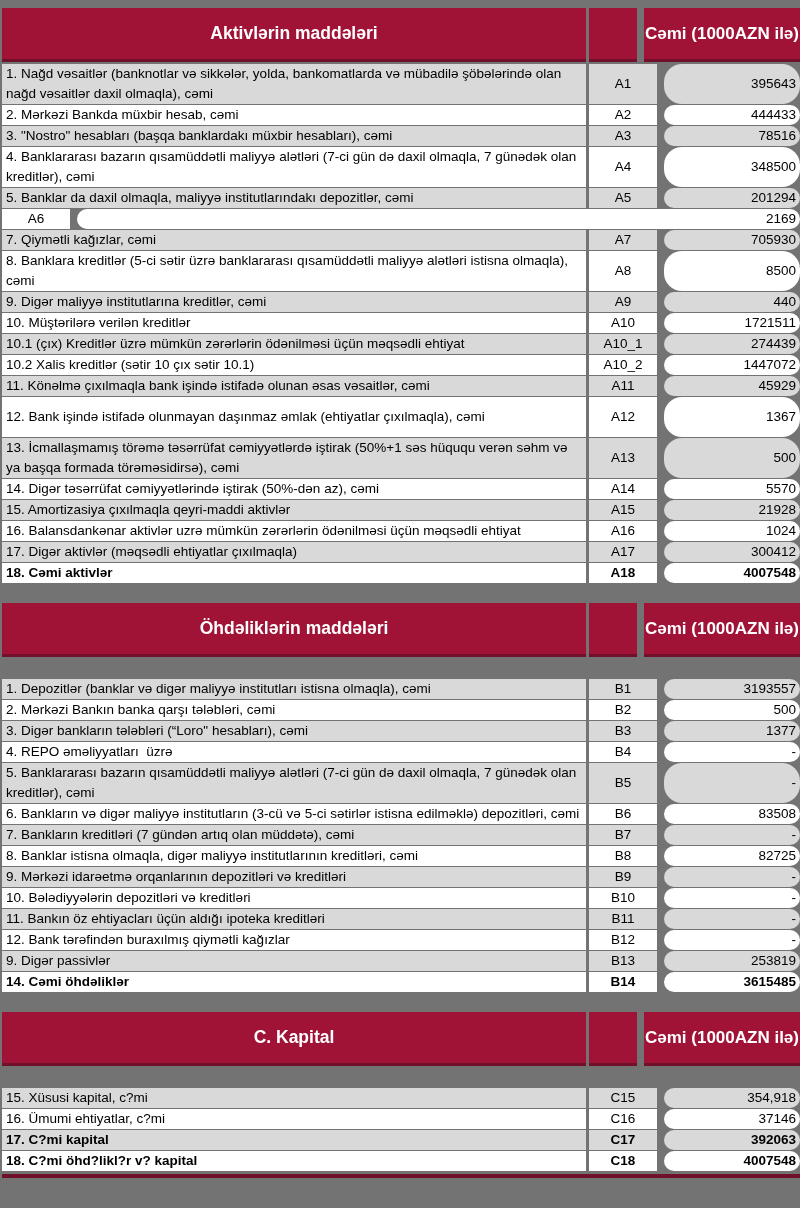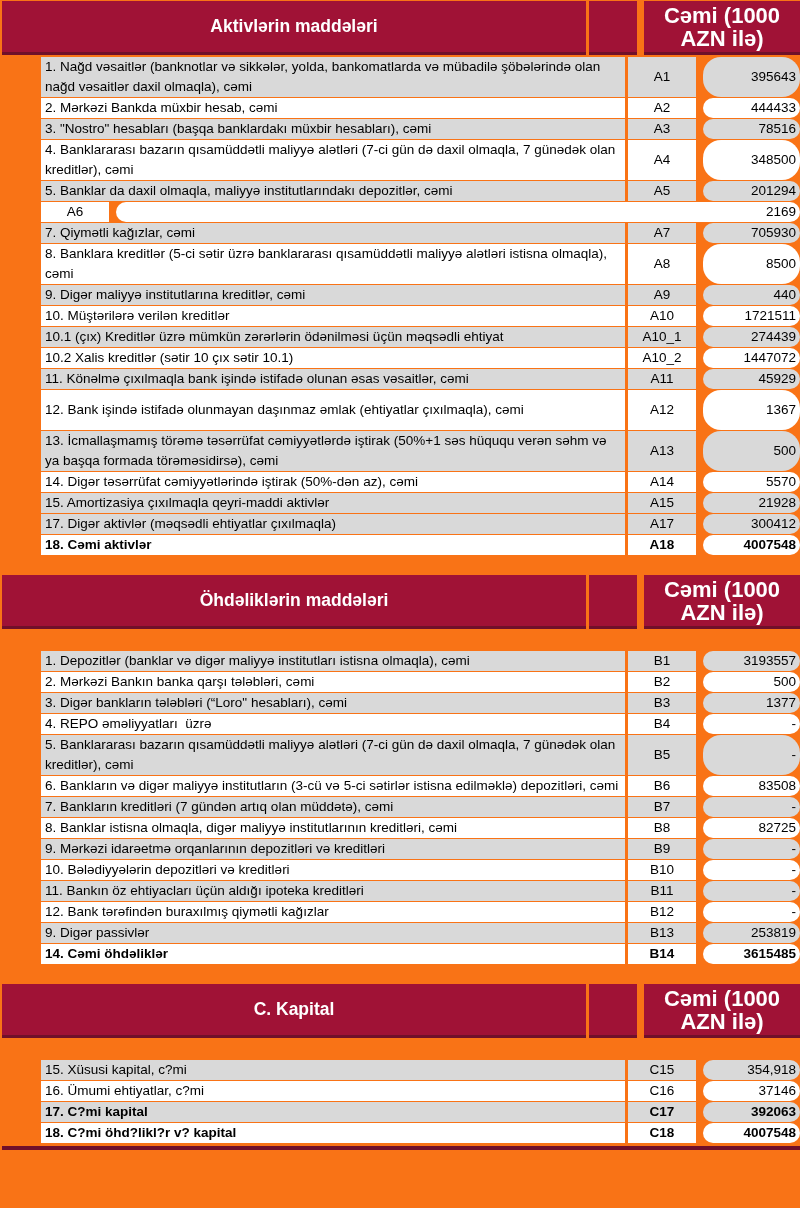--- a/index.html
+++ b/index.html
@@ -1,26 +1,26 @@
 <!DOCTYPE html>
 <html style="--maroon: #A01236; --maroon-dark: #70102A; --shade: #D9D9D9;"><head>
 <meta charset="utf-8">
 <style>
   html,body{margin:0;padding:0;background:#fff;}
   body{font-family:"Liberation Sans",sans-serif;color:#000;}
-  .page{width:800px;min-height:1208px;box-sizing:border-box;padding:1px 0 0 2px;background:#f97316;}
+  .page{width:800px;min-height:1208px;box-sizing:border-box;padding:8px 0 0 2px;background:#737373;}
   .sec-header{display:flex;height:54px;}
   .hc{background:var(--maroon,#A01236);border-bottom:3px solid var(--maroon-dark,#70102A);
       color:#fff;font-weight:bold;display:flex;align-items:center;justify-content:center;
       box-sizing:border-box;text-align:center;}
   .h-title{width:584px;margin-right:3px;font-size:17.5px;}
   .h-code{width:48px;margin-right:7px;}
-  .h-val{flex:1;font-size:22px;line-height:23px;flex-direction:column;}
+  .h-val{flex:1;font-size:17px;line-height:23px;flex-direction:row;}
   .section.gap-top{margin-top:20px;}
-  .rows{margin-top:2px;margin-left:39px;}
+  .rows{margin-top:2px;}
   .rows.pad-top{margin-top:22px;}
   .row{display:flex;margin-bottom:1px;}
   .cell{box-sizing:border-box;display:flex;align-items:center;min-height:20px;
         font-size:13.5px;line-height:20px;background:#fff;}
   .cell.desc{width:584px;margin-right:3px;padding:0 6px 0 4px;white-space:pre-wrap;}
   .cell.code{width:68px;margin-right:7px;justify-content:center;}
   .cell.val{flex:1;justify-content:flex-end;padding-right:4px;border-radius:18px;}
   .row.shade .cell{background:var(--shade,#D9D9D9);}
   .row.bold .cell{font-weight:bold;}
   .row.tall .cell{min-height:40px;}
@@ -118,20 +118,25 @@
         <div class="row">
           <div class="cell desc">14. Digər təsərrüfat cəmiyyətlərində iştirak (50%-dən az), cəmi</div>
           <div class="cell code">A14</div>
           <div class="cell val">5570</div>
         </div>
         <div class="row shade">
           <div class="cell desc">15. Amortizasiya çıxılmaqla qeyri-maddi aktivlər</div>
           <div class="cell code">A15</div>
           <div class="cell val">21928</div>
         </div>
+        <div class="row">
+          <div class="cell desc">16. Balansdankənar aktivlər uzrə mümkün zərərlərin ödənilməsi üçün məqsədli ehtiyat</div>
+          <div class="cell code">A16</div>
+          <div class="cell val">1024</div>
+        </div>
         <div class="row shade">
           <div class="cell desc">17. Digər aktivlər (məqsədli ehtiyatlar çıxılmaqla)</div>
           <div class="cell code">A17</div>
           <div class="cell val">300412</div>
         </div>
         <div class="row bold">
           <div class="cell desc">18. Cəmi aktivlər</div>
           <div class="cell code">A18</div>
           <div class="cell val">4007548</div>
         </div>

